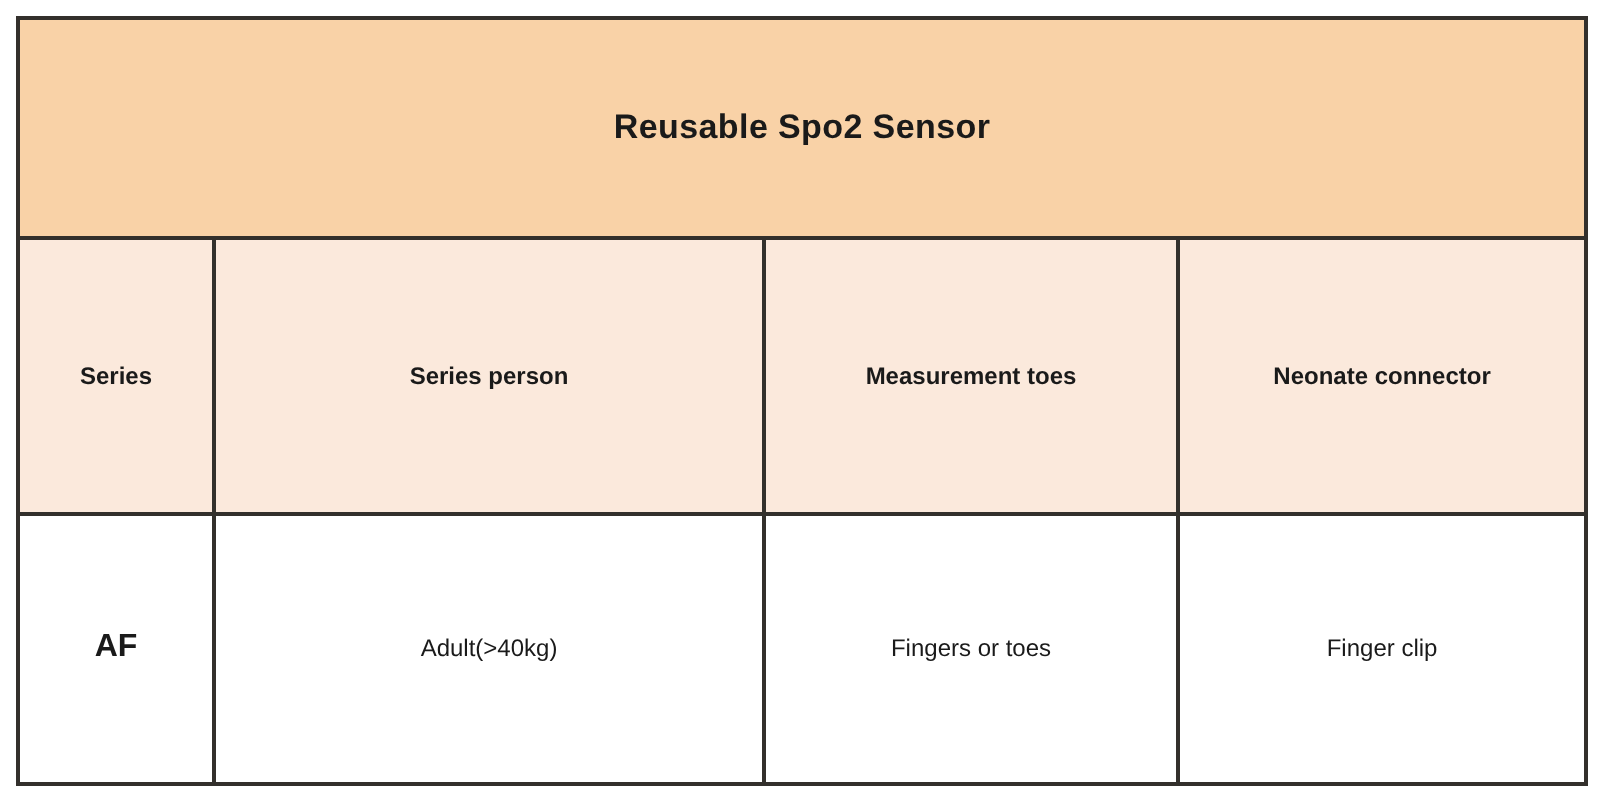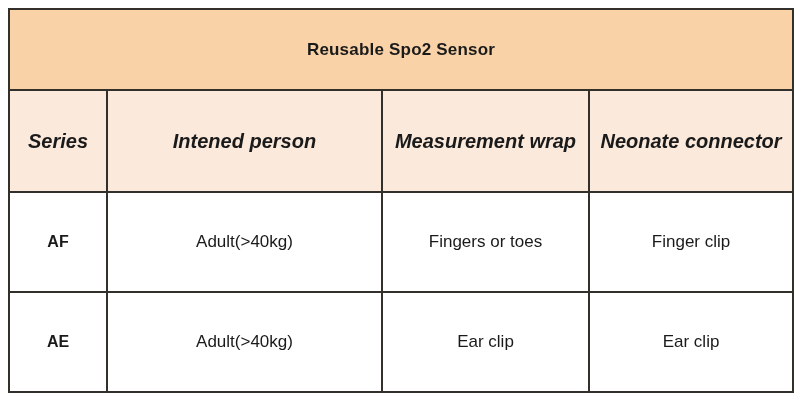--- a/index.html
+++ b/index.html
@@ -48,27 +48,26 @@
     background: var(--title-bg);
     height: 40px;
     font-weight: bold;
     font-size: 17px;
     letter-spacing: 0.2px;
   }
   tr.header-row th {
     background: var(--header-bg);
     height: 50px;
     font-weight: bold;
-    font-size: 20px;
-    font-style: italic;
+    font-size: 12px;
   }
   tr.data-row td {
     background: var(--row-bg);
     height: 49px;
-    font-size: 17px;
+    font-size: 12px;
     font-weight: normal;
   }
   tr.data-row td.series-cell {
     font-weight: bold;
     font-size: 16px;
     border-radius: 17px;
   }
 </style>
 </head>
 <body>
@@ -80,31 +79,25 @@
       <col class="col-intended">
       <col class="col-measurement">
       <col class="col-connector">
     </colgroup>
     <tbody>
       <tr class="title-row">
         <td colspan="4">Reusable Spo2 Sensor</td>
       </tr>
       <tr class="header-row">
         <th>Series</th>
-        <th>Intened person</th>
-        <th>Measurement wrap</th>
+        <th>Series person</th>
+        <th>Measurement toes</th>
         <th>Neonate connector</th>
       </tr>
       <tr class="data-row">
         <td class="series-cell">AF</td>
         <td>Adult(&gt;40kg)</td>
         <td>Fingers or toes</td>
         <td>Finger clip</td>
       </tr>
-      <tr class="data-row">
-        <td class="series-cell">AE</td>
-        <td>Adult(&gt;40kg)</td>
-        <td>Ear clip</td>
-        <td>Ear clip</td>
-      </tr>
     </tbody>
   </table>
 </div>
 
 </body></html>

